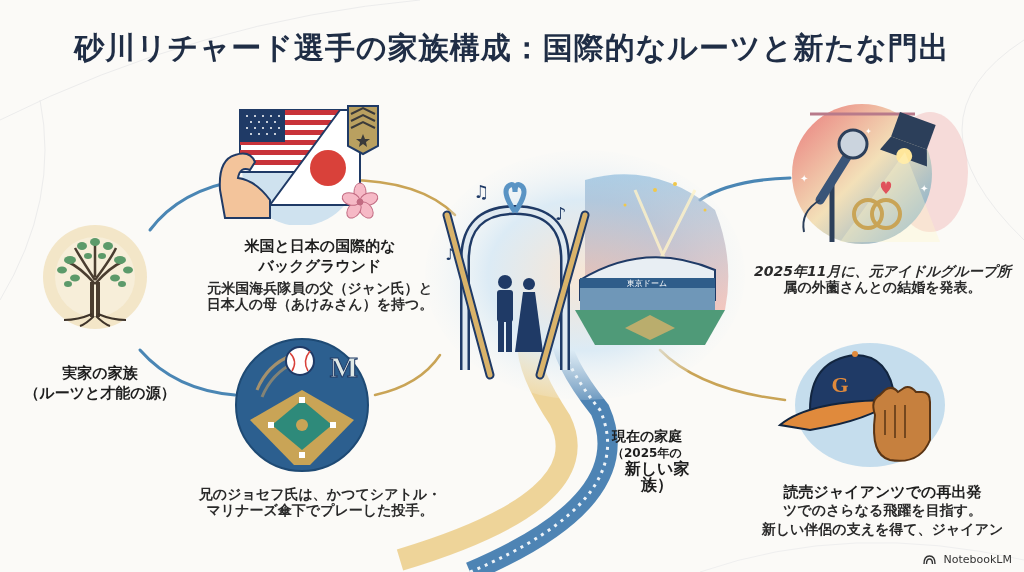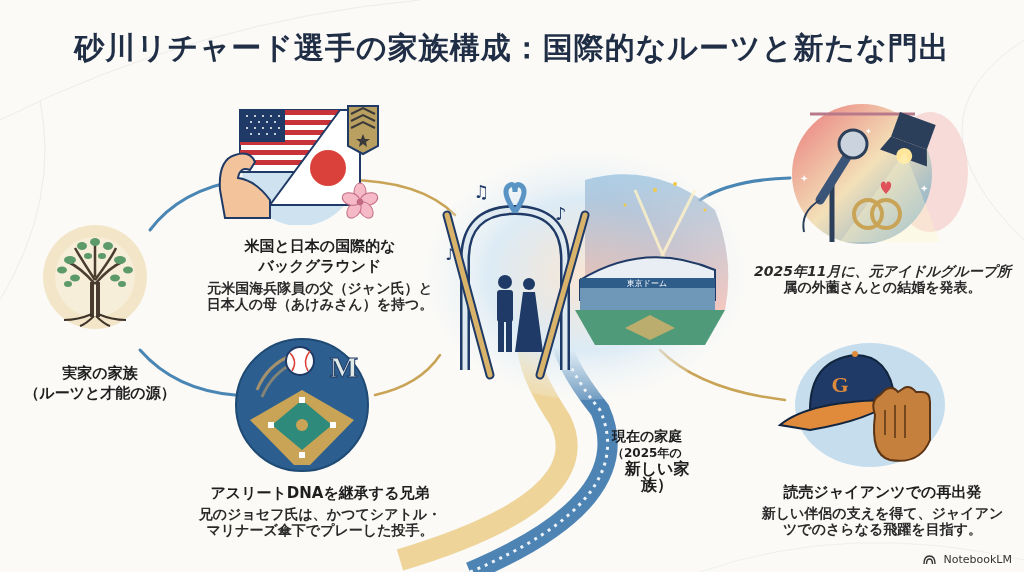--- a/index.html
+++ b/index.html
@@ -187,21 +187,20 @@
           <rect x="67" y="117" width="6" height="6"></rect>
         </g>
       <path d="M25 55 Q 35 30 60 20" stroke="#d9a75e" stroke-width="3" fill="none" opacity="0.7"></path>
       <path d="M30 62 Q 40 38 62 28" stroke="#d9a75e" stroke-width="3" fill="none" opacity="0.5"></path>
       <circle cx="68" cy="26" r="14" fill="#fff" stroke="#1f3a66" stroke-width="2"></circle>
       <path d="M58 18 Q 66 26 60 36 M78 16 Q 70 26 76 36" stroke="#d9413a" stroke-width="1.5" fill="none"></path>
       <text x="112" y="42" font-family="Liberation Serif, serif" font-weight="bold" font-size="30" fill="#dfe9e6" stroke="#1f3a66" stroke-width="1" text-anchor="middle">M</text>
     </svg>
   </div>
   <div class="label" style="left:180px;top:483px;width:280px;">
-    <div class="head">アスリートDNAを継承する兄弟</div>
     <div class="sub" style="margin-top:3px;">兄のジョセフ氏は、かつてシアトル・</div>
     <div class="sub">マリナーズ傘下でプレーした投手。</div>
   </div>
 
   <div class="icon" style="left:425px;top:150px;width:320px;height:250px;">
     <svg viewBox="0 0 320 250">
       <defs>
         <radialGradient id="wash" cx="50%" cy="50%" r="55%">
           <stop offset="0%" stop-color="#f8e6d5"></stop>
           <stop offset="55%" stop-color="#dcebf5"></stop>
@@ -309,22 +308,22 @@
       <path d="M10 95 Q 40 70 125 70 Q 100 90 40 100 Z" fill="#e08a3c" stroke="#12253f" stroke-width="2"></path>
       <text x="70" y="62" font-family="Liberation Serif, serif" font-weight="bold" font-size="22" fill="#e08a3c" text-anchor="middle">G</text>
       <circle cx="85" cy="24" r="3" fill="#e08a3c"></circle>
 
       <path d="M105 85 Q 100 70 110 65 L 115 60 Q 122 55 128 62 L 134 58 Q 140 55 146 62 L 152 62 Q 160 62 160 72 L 160 110 Q 150 135 120 130 Q 100 125 105 85 Z" fill="#c6803e" stroke="#5a3414" stroke-width="2"></path>
       <path d="M115 80 L 115 105 M125 75 L 125 108 M135 75 L 135 108" stroke="#5a3414" stroke-width="1.5"></path>
     </svg>
   </div>
   <div class="label" style="left:745px;top:482px;width:275px;">
     <div class="head">読売ジャイアンツでの再出発</div>
+    <div class="sub">ツでのさらなる飛躍を目指す。</div>
     <div class="sub" style="margin-top:3px;">新しい伴侶の支えを得て、ジャイアン</div>
-    <div class="sub">ツでのさらなる飛躍を目指す。</div>
   </div>
 
   <div class="brand">
     <svg class="logo" viewBox="0 0 13 10">
       <path d="M1 9 Q 1 1 6.5 1 Q 12 1 12 9" stroke="#333" stroke-width="1.4" fill="none"></path>
       <path d="M3.5 9 Q 3.5 4 6.5 4 Q 9.5 4 9.5 9" stroke="#333" stroke-width="1.4" fill="none"></path>
     </svg>
     <span>NotebookLM</span>
   </div>
 </div>

